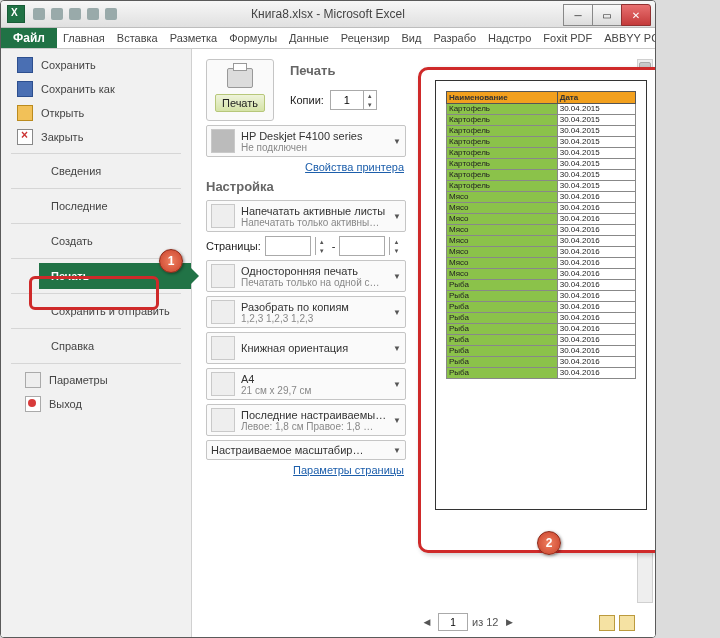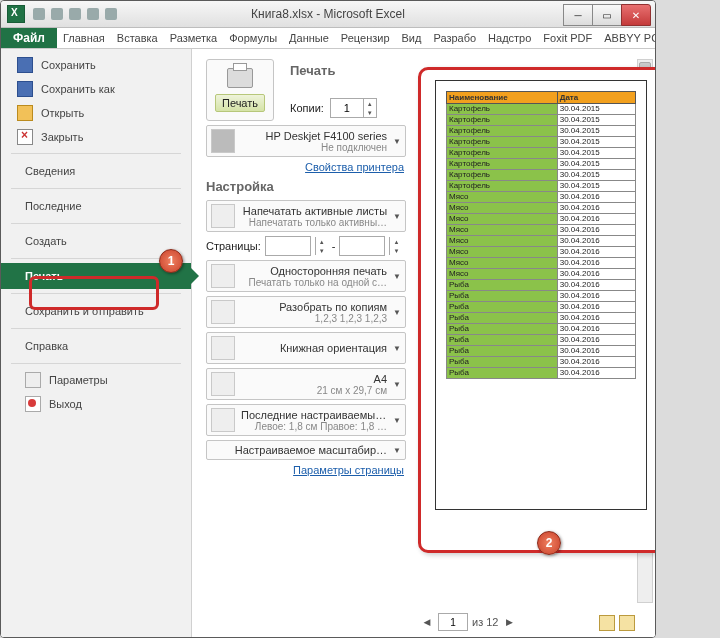--- a/index.html
+++ b/index.html
@@ -19,43 +19,43 @@
 .r-help{margin-left:auto;display:flex;gap:6px;padding-right:6px;align-items:center;color:#1a6cb0;}
 
 .stage{flex:1;display:flex;background:#fff;overflow:hidden;}
 .side{width:190px;background:#f1f1f1;border-right:1px solid #d0d0d0;padding-top:4px;position:relative;}
 .sitem{display:flex;align-items:center;gap:8px;padding:4px 10px 4px 16px;color:#444;}
 .sitem .ico{width:14px;height:14px;border:1px solid #888;background:#fff;position:relative;}
 .sitem.save .ico{background:#4a6fb3;border-color:#2d4f8f;}
 .sitem.open .ico{background:#f2c158;border-color:#bb8b1e;}
 .sitem.close .ico{background:#fff;}
 .sitem.close .ico:after{content:"×";color:#c33;font-weight:bold;position:absolute;left:3px;top:-2px;font-size:12px;}
-.snav{padding:7px 24px;color:#444;}
+.snav{padding:7px 12px;color:#444;margin-left:38px;}
 .snav.act{background:#217346;color:#fff;font-weight:bold;position:relative;}
 .snav.act:after{content:"";position:absolute;right:-8px;top:3px;border-left:10px solid #217346;border-top:10px solid transparent;border-bottom:10px solid transparent;}
 .sep{height:1px;background:#d6d6d6;margin:4px 10px;}
 .params{display:flex;align-items:center;gap:8px;padding:4px 16px;color:#444;margin-left:8px;}
 .params .ico{width:14px;height:14px;background:#eee;border:1px solid #aaa;}
 .exit .ico{background:#fff;border:1px solid #aaa;position:relative;}
 .exit .ico:before{content:"";position:absolute;left:2px;top:2px;width:8px;height:8px;border-radius:50%;background:#d83b3b;}
 
 .mid{width:200px;padding:10px 8px 10px 14px;overflow:hidden;}
 .h1{font-size:13px;font-weight:bold;color:#666;margin:4px 0 6px;}
 .print-block{display:flex;align-items:flex-start;gap:16px;}
 .print-btn{width:66px;height:60px;border:1px solid #c5c5c5;border-radius:3px;display:flex;flex-direction:column;align-items:center;justify-content:center;background:#fafafa;}
 .print-btn .pi{width:24px;height:18px;background:#dcdcdc;border:1px solid #999;border-radius:2px;position:relative;}
 .print-btn .pi:before{content:"";position:absolute;left:5px;top:-6px;width:12px;height:6px;background:#fff;border:1px solid #999;}
 .print-btn .lab{margin-top:6px;padding:2px 6px;background:linear-gradient(#eef3da,#d5e3a7);border:1px solid #b7c77a;border-radius:2px;font-size:11px;}
-.copies{display:flex;align-items:center;gap:6px;margin-top:20px;}
+.copies{display:flex;align-items:center;gap:6px;margin-top:12px;}
 .spin{display:flex;align-items:center;border:1px solid #aaa;height:18px;}
 .spin input{width:28px;border:none;text-align:center;font-size:11px;outline:none;}
 .spin .ud{width:12px;height:18px;border-left:1px solid #aaa;display:flex;flex-direction:column;}
 .spin .ud span{flex:1;display:flex;align-items:center;justify-content:center;font-size:6px;color:#555;}
 
-.sel{display:flex;align-items:center;gap:6px;border:1px solid #c5c5c5;border-radius:2px;padding:3px 4px;margin:4px 0;background:#fafafa;cursor:pointer;text-align:right;}
+.sel{display:flex;align-items:center;gap:6px;border:1px solid #c5c5c5;border-radius:2px;padding:3px 4px;margin:4px 0;background:#fafafa;cursor:pointer;}
 .sel .sic{width:22px;height:22px;background:#eee;border:1px solid #c9c9c9;flex-shrink:0;}
 .sel .st{flex:1;min-width:0;}
 .sel .t1{font-size:11px;color:#333;white-space:nowrap;overflow:hidden;text-overflow:ellipsis;}
 .sel .t2{font-size:10px;color:#888;white-space:nowrap;overflow:hidden;text-overflow:ellipsis;}
 .sel .dd{color:#555;font-size:8px;margin-left:auto;}
 .link{color:#1c5eab;text-decoration:underline;text-align:right;display:block;margin:2px 2px 6px;}
 .pages-row{display:flex;align-items:center;gap:4px;margin:4px 0;}
 .pages-row input{width:40px;height:16px;border:1px solid #aaa;font-size:10px;}
 .printer .sic{background:#bbb;}
 

